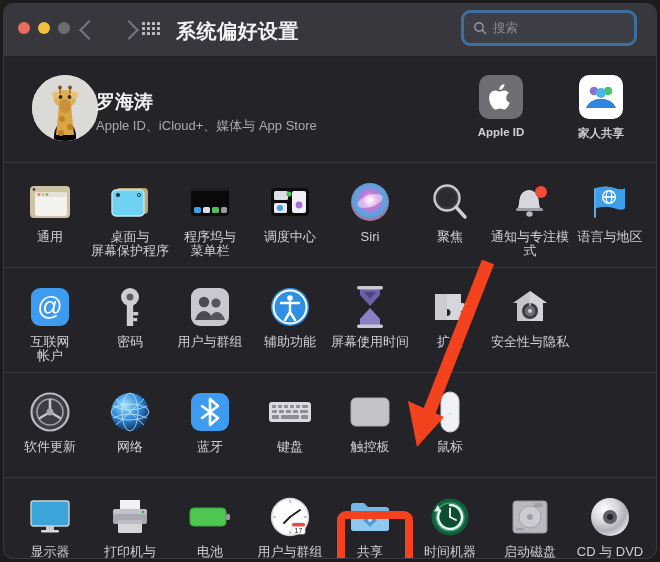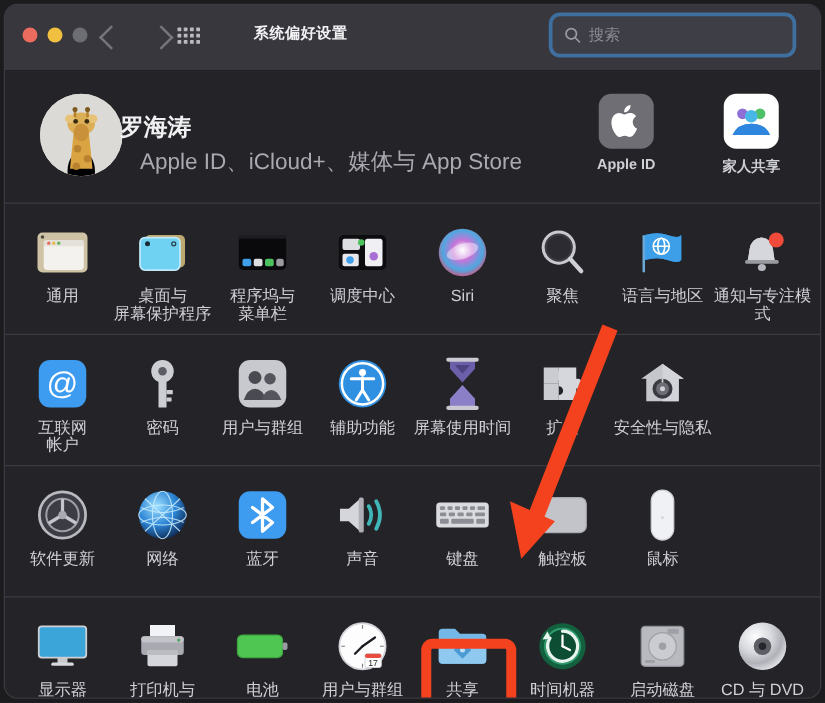--- a/index.html
+++ b/index.html
@@ -29,45 +29,45 @@
         display:block;margin-top:6px;}
   .chev.left{transform:rotate(-135deg);}
   .chev.right{transform:rotate(45deg);}
   .navbtn{width:22px;height:26px;display:flex;justify-content:center;}
   .gridicon{position:absolute;left:138px;top:18px;
     display:grid;grid-template-columns:repeat(4,3px);grid-template-rows:repeat(3,3px);
     gap:2px;}
   .gridicon i{background:#b9b9c0;border-radius:0.5px;display:block;width:3px;height:3px;}
   .wintitle{
     position:absolute;left:172px;top:14px;color:#f2f2f4;
-    font-size:12px;font-weight:bold;letter-spacing:0.5px;margin-left:27px;
+    font-size:20px;font-weight:bold;letter-spacing:0.5px;
   }
   .searchwrap{
-    position:absolute;right:22px;top:9px;width:192px;height:30px;
+    position:absolute;right:22px;top:9px;width:170px;height:30px;
     border-radius:6px;background:#3e3e46;
     box-shadow:0 0 0 3px #3f6f9e;
     display:flex;align-items:center;
   }
   .searchwrap .sicon{margin-left:9px;margin-right:6px;display:block;}
   .searchwrap input{
     background:transparent;border:none;outline:none;color:#d8d8dc;
     font-size:12.5px;font-family:"Liberation Sans",sans-serif;width:120px;padding:0;
   }
   .searchwrap input::placeholder{color:#8b8b93;}
   
   .content{position:relative;height:502px;background:#242428;}
   .sep{height:1px;background:#3a3a42;width:100%;}
   
   .account{position:relative;height:105px;}
   .avatar{
     position:absolute;left:28px;top:18px;width:66px;height:66px;border-radius:50%;
     background:#d9d7d3;overflow:hidden;
   }
   .acct-name{position:absolute;left:92px;top:32px;color:#f0f0f2;font-size:19px;font-weight:bold;}
-  .acct-sub{position:absolute;left:108px;top:60px;color:#a9a9b1;font-size:18px;}
+  .acct-sub{position:absolute;left:92px;top:60px;color:#a9a9b1;font-size:13px;}
   .acct-tiles{position:absolute;right:18px;top:18px;display:flex;gap:26px;}
   .acct-tile{width:74px;text-align:center;cursor:default;font-weight:bold;}
   .acct-tile .tileicon{width:44px;height:44px;margin:0 auto 7px auto;border-radius:10px;
       display:flex;align-items:center;justify-content:center;}
   .acct-tile .tlabel{color:#cfcfd6;font-size:11.5px;}
   
   .rowgrid{
     display:grid;grid-template-columns:repeat(8,1fr);
     padding:12px 6px 6px 6px;
   }
@@ -269,43 +269,43 @@
             <circle cx="17" cy="16" r="12.5" fill="#3a3a40" stroke="#c8c8cf" stroke-width="2.4"></circle>
             <circle cx="17" cy="16" r="9.5" fill="#2b2b31"></circle>
             <line x1="26" y1="25" x2="35" y2="35" stroke="#cfcfd6" stroke-width="3.4" stroke-linecap="round"></line>
           </svg>
         </span>
         <span class="lb">聚焦</span>
       </div>
 
       <div class="cell">
         <span class="ic">
+          <svg width="42" height="38" viewBox="0 0 42 38">
+            <path d="M9 26 q1 -4 1.5 -9 q1 -9 9.5 -10 q8.5 1 9.5 10 q0.5 5 1.5 9 z" fill="#c9cacf"></path>
+            <path d="M9 26 q1 -4 1.5 -9 q1 -9 9.5 -10 q8.5 1 9.5 10 q0.5 5 1.5 9 z" fill="#d6d7dc"></path>
+            <rect x="7" y="25" width="27" height="3" rx="1.5" fill="#9a9ba2"></rect>
+            <ellipse cx="20.5" cy="31" rx="3.2" ry="2.8" fill="#b7b8bf"></ellipse>
+            <circle cx="32" cy="9" r="6" fill="#f04a3a"></circle>
+          </svg>
+        </span>
+        <span class="lb">通知与专注模式</span>
+      </div>
+
+      <div class="cell">
+        <span class="ic">
           <svg width="42" height="36" viewBox="0 0 42 36">
             <path d="M7 4 q10 -3 18 0 q9 3 11 0 v20 q-2 3 -11 0 q-8 -3 -18 0 z" fill="#2f8fe0"></path>
             <path d="M7 4 q10 -3 18 0 q9 3 11 0 v20 q-2 3 -11 0 q-8 -3 -18 0 z" fill="#3d9fe8"></path>
             <rect x="5" y="4" width="2" height="30" rx="1" fill="#6aa8d8"></rect>
             <circle cx="20" cy="13" r="6.4" fill="none" stroke="#ffffff" stroke-width="1.3"></circle>
             <ellipse cx="20" cy="13" rx="2.8" ry="6.4" fill="none" stroke="#ffffff" stroke-width="1.3"></ellipse>
             <line x1="13.6" y1="13" x2="26.4" y2="13" stroke="#ffffff" stroke-width="1.3"></line>
           </svg>
         </span>
         <span class="lb">语言与地区</span>
-      </div>
-
-      <div class="cell">
-        <span class="ic">
-          <svg width="42" height="38" viewBox="0 0 42 38">
-            <path d="M9 26 q1 -4 1.5 -9 q1 -9 9.5 -10 q8.5 1 9.5 10 q0.5 5 1.5 9 z" fill="#c9cacf"></path>
-            <path d="M9 26 q1 -4 1.5 -9 q1 -9 9.5 -10 q8.5 1 9.5 10 q0.5 5 1.5 9 z" fill="#d6d7dc"></path>
-            <rect x="7" y="25" width="27" height="3" rx="1.5" fill="#9a9ba2"></rect>
-            <ellipse cx="20.5" cy="31" rx="3.2" ry="2.8" fill="#b7b8bf"></ellipse>
-            <circle cx="32" cy="9" r="6" fill="#f04a3a"></circle>
-          </svg>
-        </span>
-        <span class="lb">通知与专注模式</span>
       </div>
     </div>
 
     <div class="sep"></div>
 
     <div class="rowgrid">
       <div class="cell">
         <span class="ic">
           <svg width="40" height="40" viewBox="0 0 40 40">
             <rect x="1" y="1" width="38" height="38" rx="9" fill="#3d9bf0"></rect>
@@ -439,31 +439,20 @@
       <div class="cell">
         <span class="ic">
           <svg width="40" height="40" viewBox="0 0 40 40">
             <rect x="1" y="1" width="38" height="38" rx="9" fill="#3d9bf0"></rect>
             <path d="M20 7 v26 l8 -7 l-16 -12 M20 33 v-26 l8 7 l-16 12" stroke="#ffffff" stroke-width="2.6" fill="none" stroke-linejoin="round" stroke-linecap="round"></path>
           </svg>
         </span>
         <span class="lb">蓝牙</span>
       </div>
 
-      <div class="cell">
-        <span class="ic">
-          <svg width="44" height="36" viewBox="0 0 44 36">
-            <path d="M4 13 h7 l9 -8 v26 l-9 -8 h-7 z" fill="#d5d6db"></path>
-            <rect x="19" y="4" width="4" height="28" rx="1.5" fill="#aeafb6"></rect>
-            <path d="M27 11 q4 7 0 14" stroke="#3fb6b8" stroke-width="3" fill="none" stroke-linecap="round"></path>
-            <path d="M33 7 q6 11 0 22" stroke="#3fb6b8" stroke-width="3" fill="none" stroke-linecap="round"></path>
-          </svg>
-        </span>
-        <span class="lb">声音</span>
-      </div>
 
 
       <div class="cell">
         <span class="ic">
           <svg width="44" height="28" viewBox="0 0 44 28">
             <rect x="1" y="4" width="42" height="20" rx="3" fill="#dadbe0"></rect>
             <g fill="#8d8e95">
               <rect x="4" y="7" width="4" height="3" rx="0.8"></rect>
                 <rect x="10" y="7" width="4" height="3" rx="0.8"></rect>
               <rect x="16" y="7" width="4" height="3" rx="0.8"></rect>

